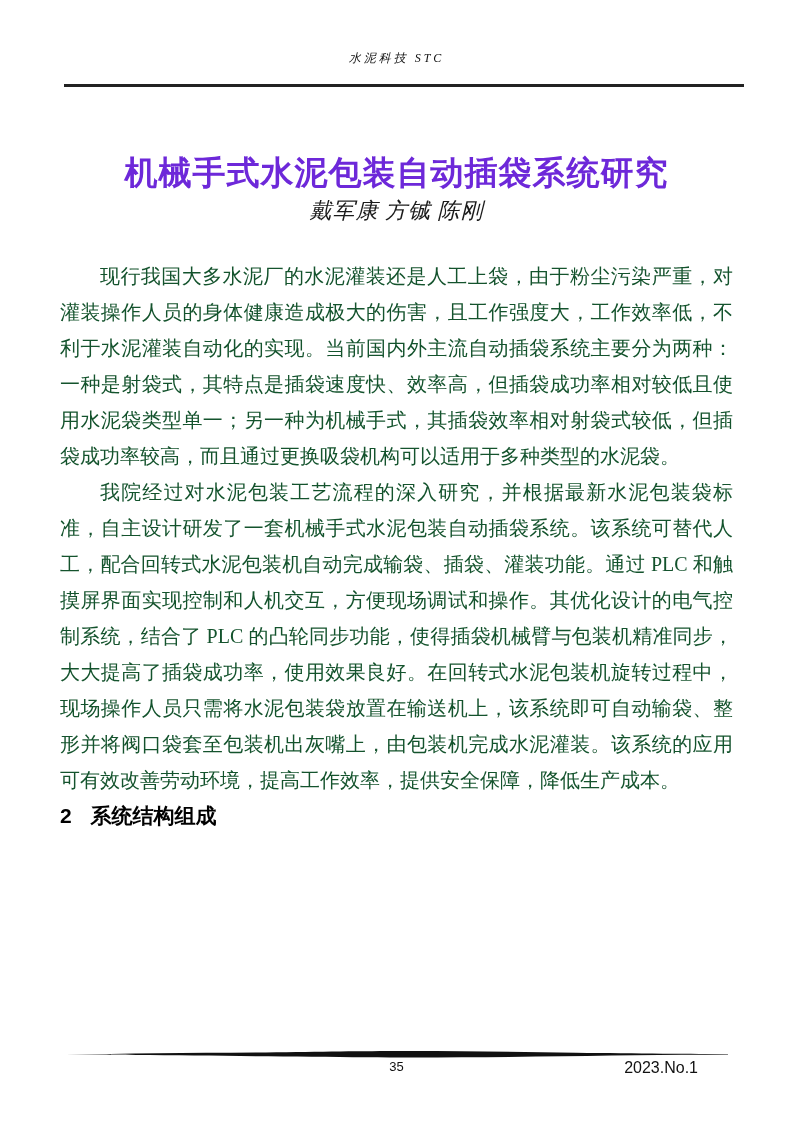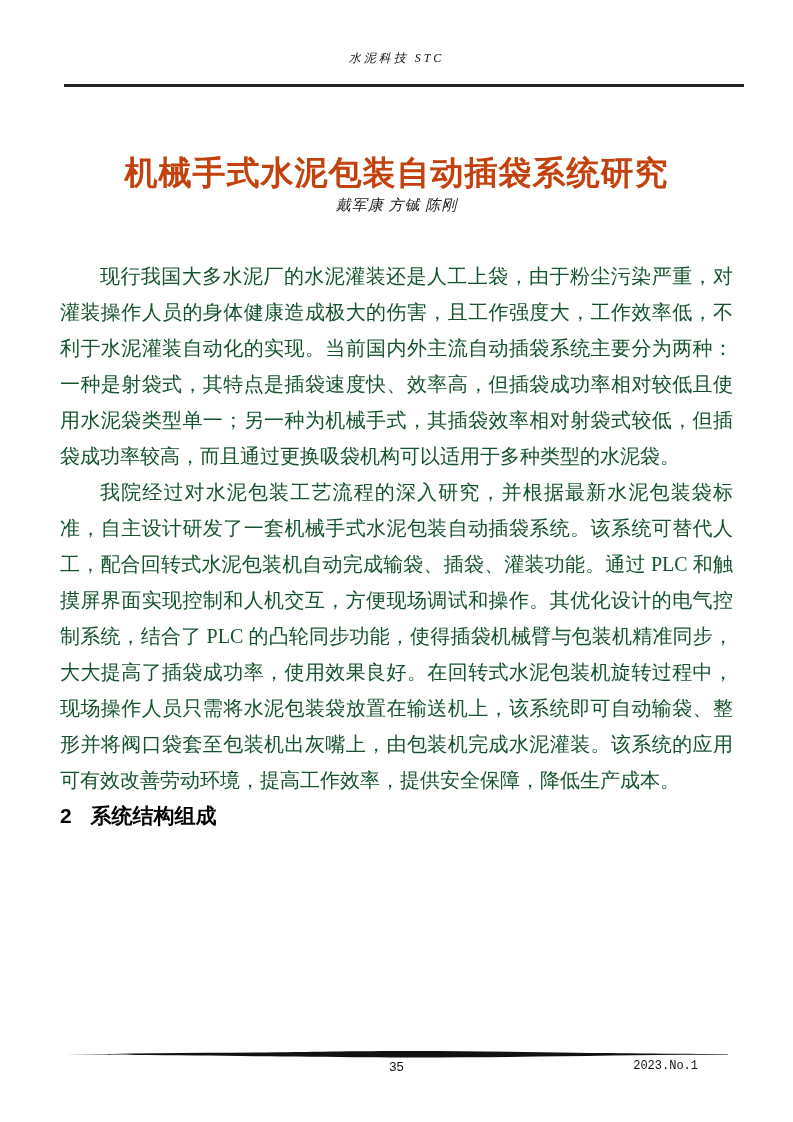--- a/index.html
+++ b/index.html
@@ -31,28 +31,28 @@
   }
   .article-title {
     position: absolute;
     top: 129px; left: 0;
     width: 100%;
     text-align: center;
     font-family: "Liberation Sans", "DejaVu Sans", sans-serif;
     font-size: 33px;
     font-weight: bold;
     letter-spacing: 1px;
-    color: #c2410c;
+    color: #6d28d9;
   }
   .authors {
     position: absolute;
     top: 196px; left: 0;
     width: 100%;
     text-align: center;
-    font-size: 15px;
+    font-size: 22px;
     font-style: italic;
     letter-spacing: 1px;
   }
   .affiliation {
     position: absolute;
     top: 220px; left: 0;
     width: 100%;
     text-align: center;
     font-size: 19px;
     font-style: italic;
@@ -91,22 +91,22 @@
     top: 1059px; left: 0;
     width: 100%;
     text-align: center;
     font-size: 13px;
     font-family: "Liberation Sans", "DejaVu Sans", sans-serif;
     color: #111;
   }
   .footer-issue {
     position: absolute;
     top: 1059px; right: 95px;
-    font-size: 12px;
-    font-family: Liberation Mono, monospace;
+    font-size: 16px;
+    font-family: Liberation Sans, sans-serif;
     color: #111;
   }
 </style>
 </head>
 <body>
 
 <div class="page">
 
   <div class="journal-header">水泥科技 STC</div>
 

